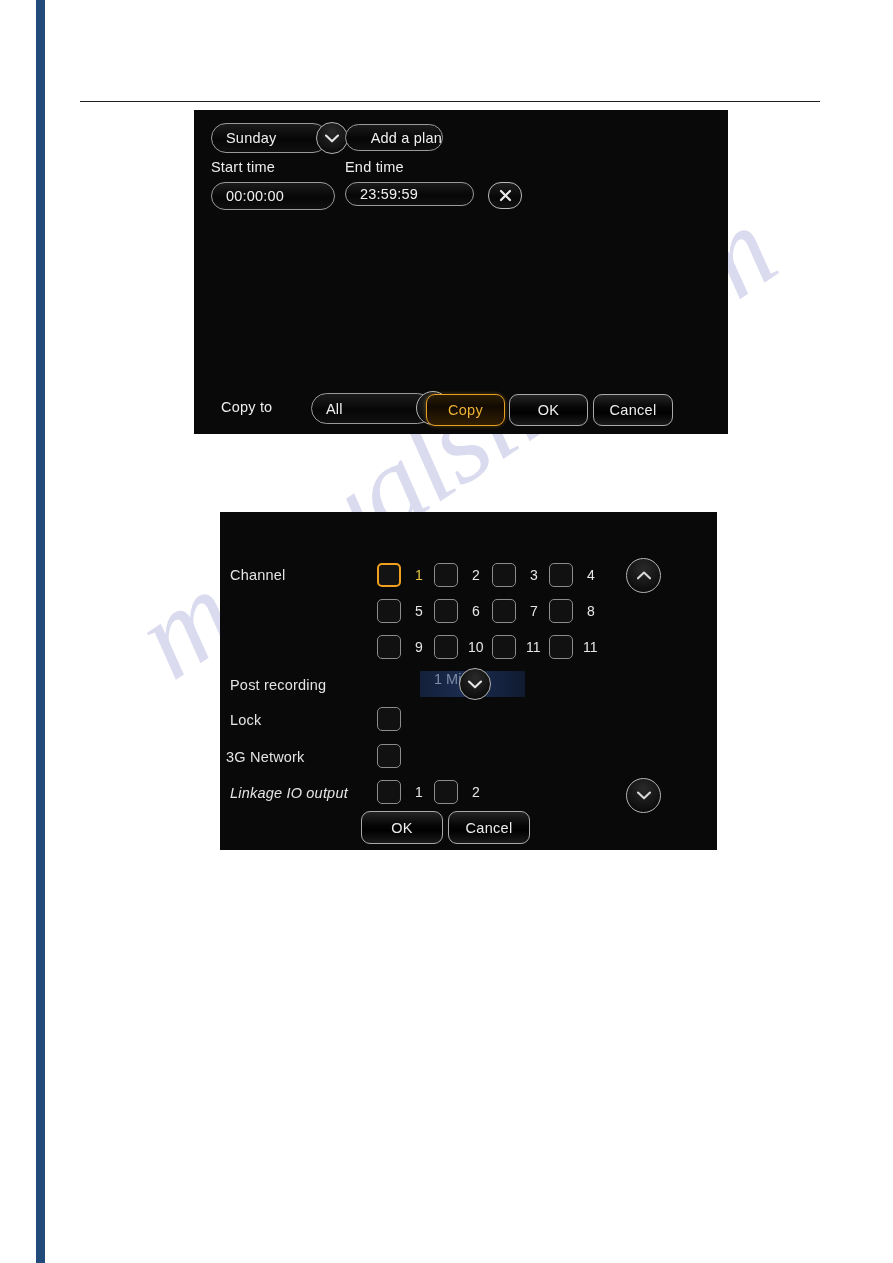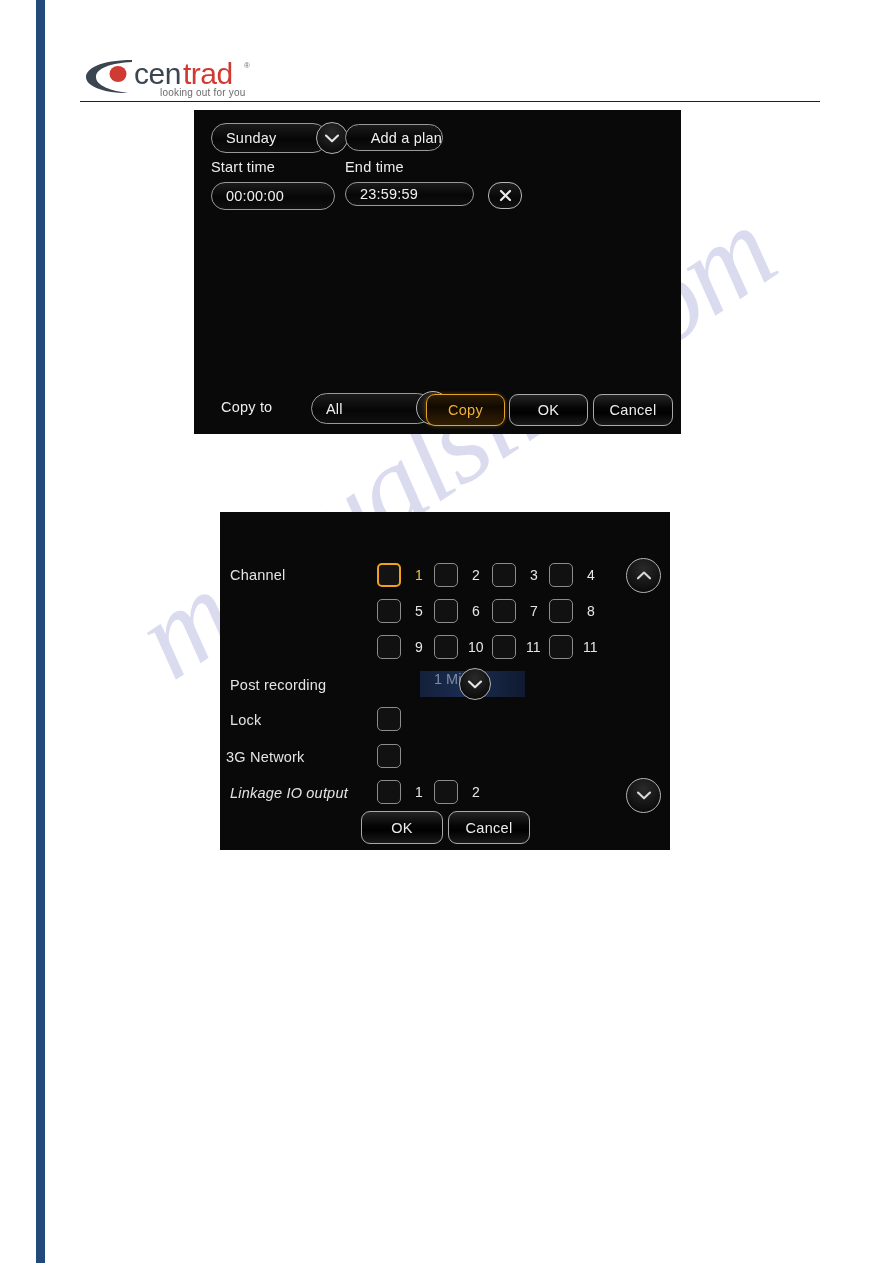--- a/index.html
+++ b/index.html
@@ -77,20 +77,21 @@
     z-index: 3;
   }
 
   
   .dialog {
     position: absolute;
     background: #0a0a0a;
     z-index: 4;
     color: #e8e8e8;
     font-size: 14px;
+    padding-left: 47px;
   }
 
   
   #schedule-dialog {
     left: 194px;
     top: 110px;
     width: 487px;
     height: 324px;
     background: #090909;
   }
@@ -221,30 +222,20 @@
 <body>
 
 <div id="page">
 
   <div class="left-rule"></div>
 
   <div class="watermark">
     <div class="watermark-text">manualslib.com</div>
   </div>
 
-  <div class="logo-block">
-    <svg class="logo-svg" width="180" height="48" viewBox="0 0 180 48">
-      <path d="M50 8 C18 8 4 17 4 25 C4 33 18 41 46 41 C30 39 14 34 14 25 C14 16 30 11 50 10 Z" fill="#3c4650"></path>
-      <ellipse cx="36" cy="22" rx="8.5" ry="8" fill="#cf3b32"></ellipse>
-      <text x="52" y="32" font-family="Liberation Sans, sans-serif" font-size="30" fill="#3c4650" letter-spacing="-0.5">cen</text>
-      <text x="101" y="32" font-family="Liberation Sans, sans-serif" font-size="30" fill="#cf3b32" letter-spacing="-0.5">trad</text>
-      <text x="162" y="16" font-family="Liberation Sans, sans-serif" font-size="8" fill="#6e6e6e">®</text>
-      <text x="78" y="44" font-family="Liberation Sans, sans-serif" font-size="10" fill="#6b6b6b" letter-spacing="0.2">looking out for you</text>
-    </svg>
-  </div>
   <div class="header-rule"></div>
 
   <div class="dialog" id="schedule-dialog">
 
     <div class="pill" style="position:absolute;left:17px;top:13px;width:117px;height:30px;">
       <span>Sunday</span>
     </div>
     <div class="circle-btn" style="position:absolute;left:122px;top:12px;width:32px;height:32px;">
       <svg class="chev" width="14" height="9" viewBox="0 0 14 9">
         <path d="M1 1.5 L7 7.3 L13 1.5" stroke="#e6e6e6" stroke-width="2.1" fill="none" stroke-linecap="round" stroke-linejoin="round"></path>

